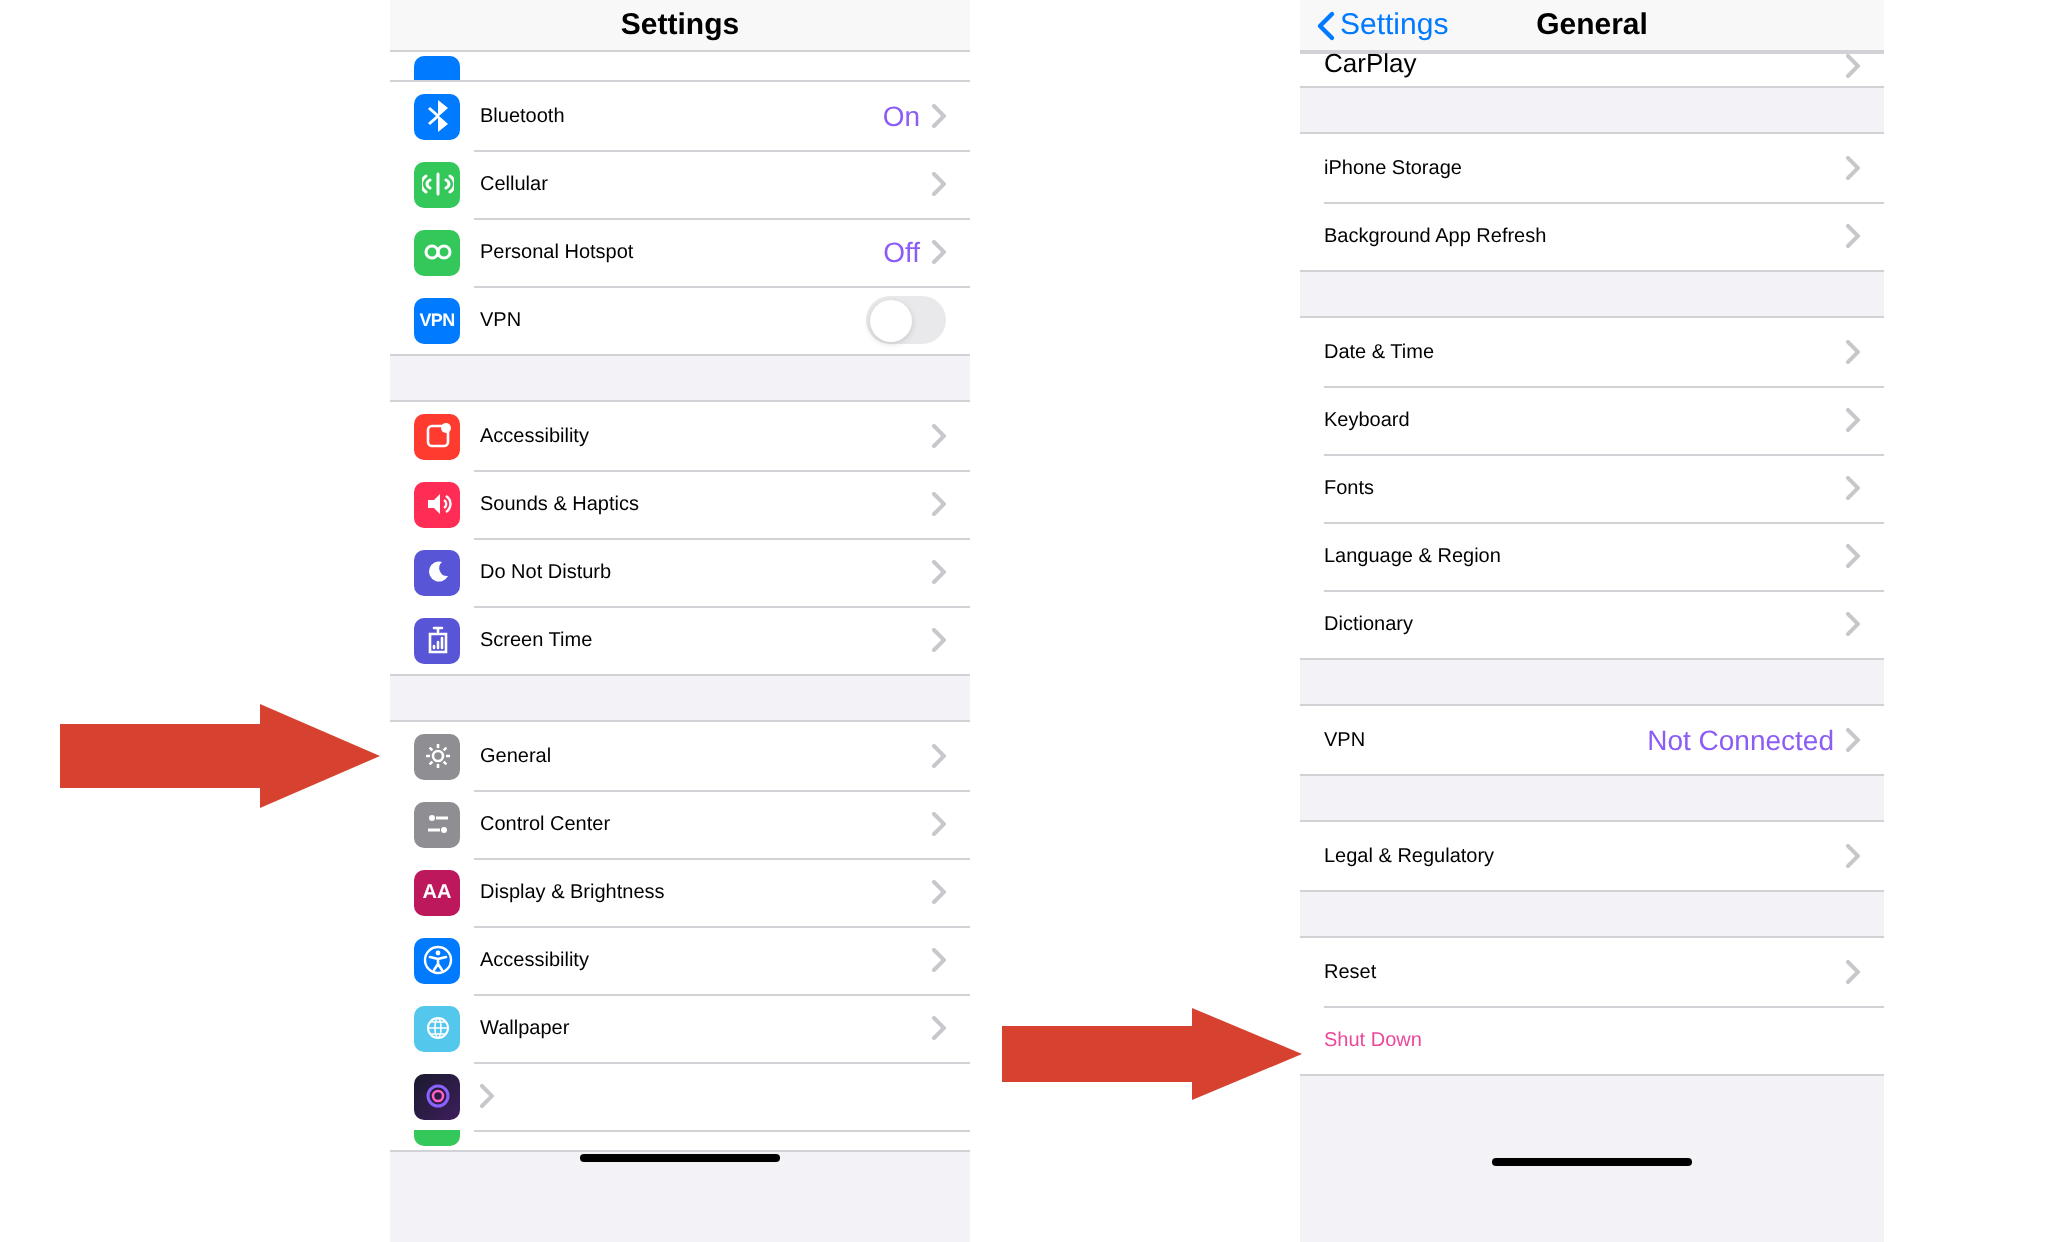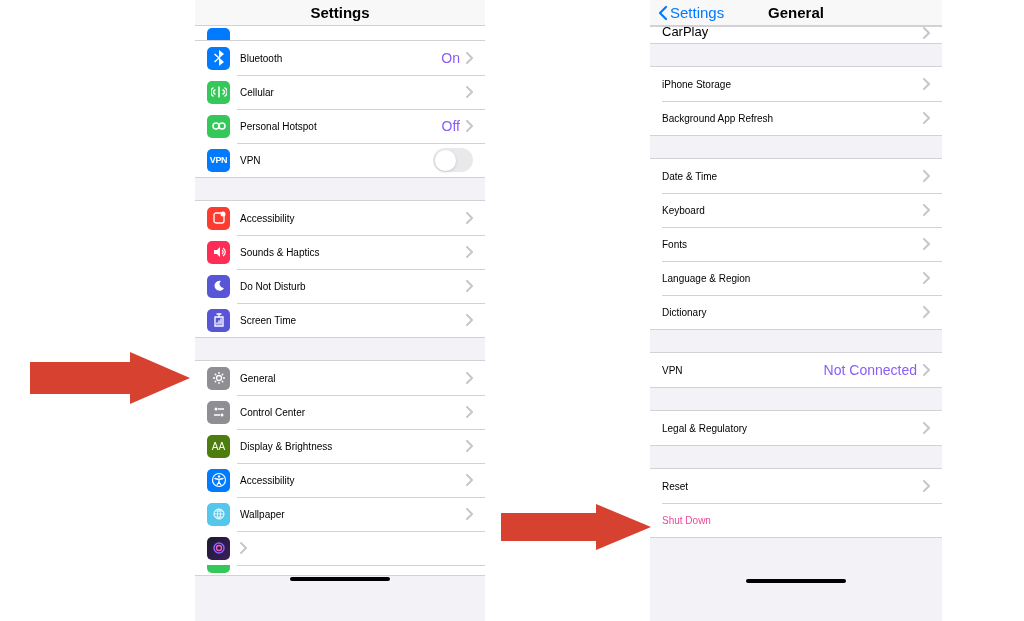--- a/index.html
+++ b/index.html
@@ -201,21 +201,21 @@
     .i-bluetooth { background: #007aff; }
     .i-cellular { background: #34c759; }
     .i-hotspot { background: #34c759; }
     .i-vpn { background: #007aff; color: #fff; font-size: 9px; font-weight: 700; letter-spacing: -0.3px; }
     .i-notif { background: #ff3b30; }
     .i-sounds { background: #ff2d55; }
     .i-dnd { background: #5856d6; }
     .i-screentime { background: #5856d6; }
     .i-general { background: #8e8e93; }
     .i-control { background: #8e8e93; }
-    .i-display { background: #4d7c0f; color:#fff; font-size:10px; font-weight:400; }
+    .i-display { background: #be185d; color:#fff; font-size:10px; font-weight:700; }
     .i-home { background: #2f2a8c; }
     .i-access { background: #007aff; }
     .i-wallpaper { background: #54c7ec; }
     .i-siri { background: linear-gradient(135deg, #1a1a2e, #3d1e5c); }
     .i-green-partial { background: #34c759; }
   </style>
 </head>
 <body>
 
 <div class="screen screen-left">

